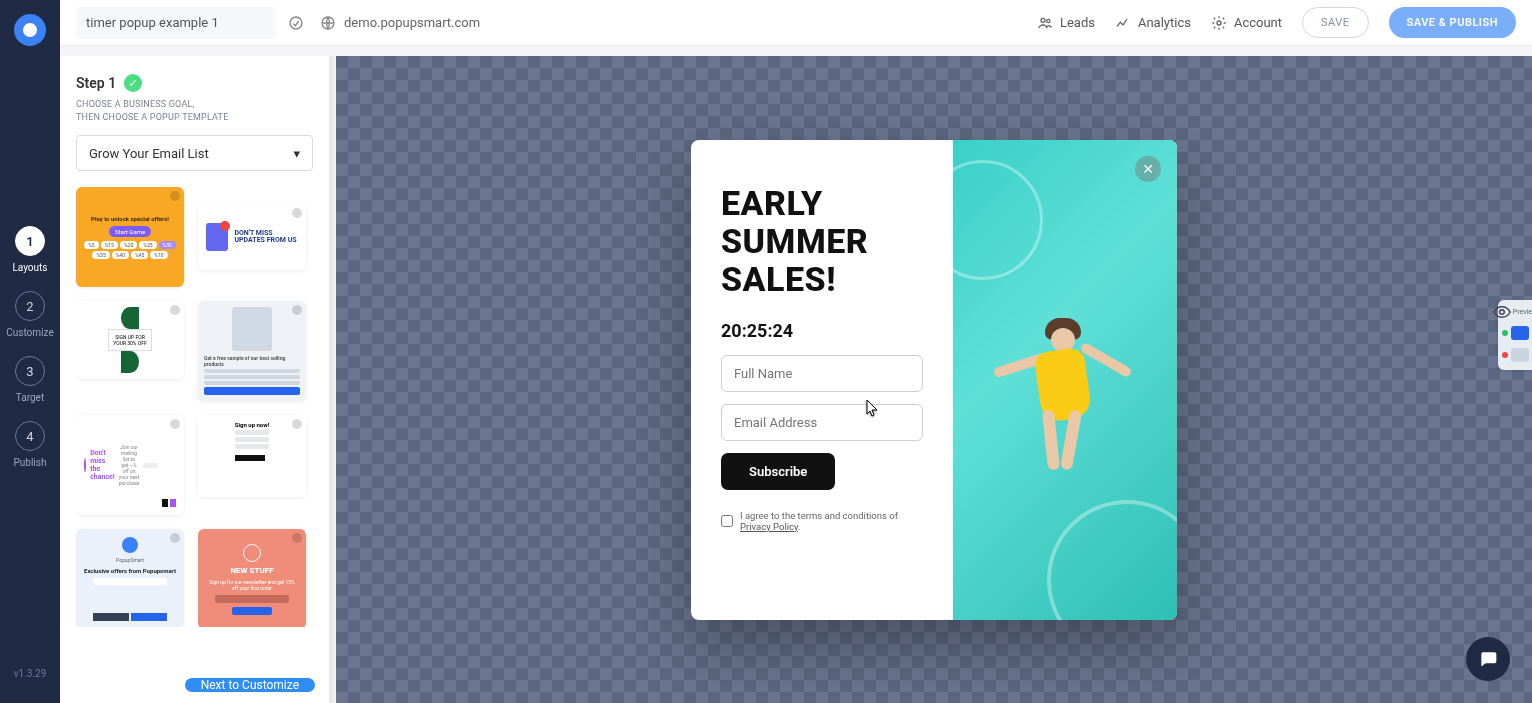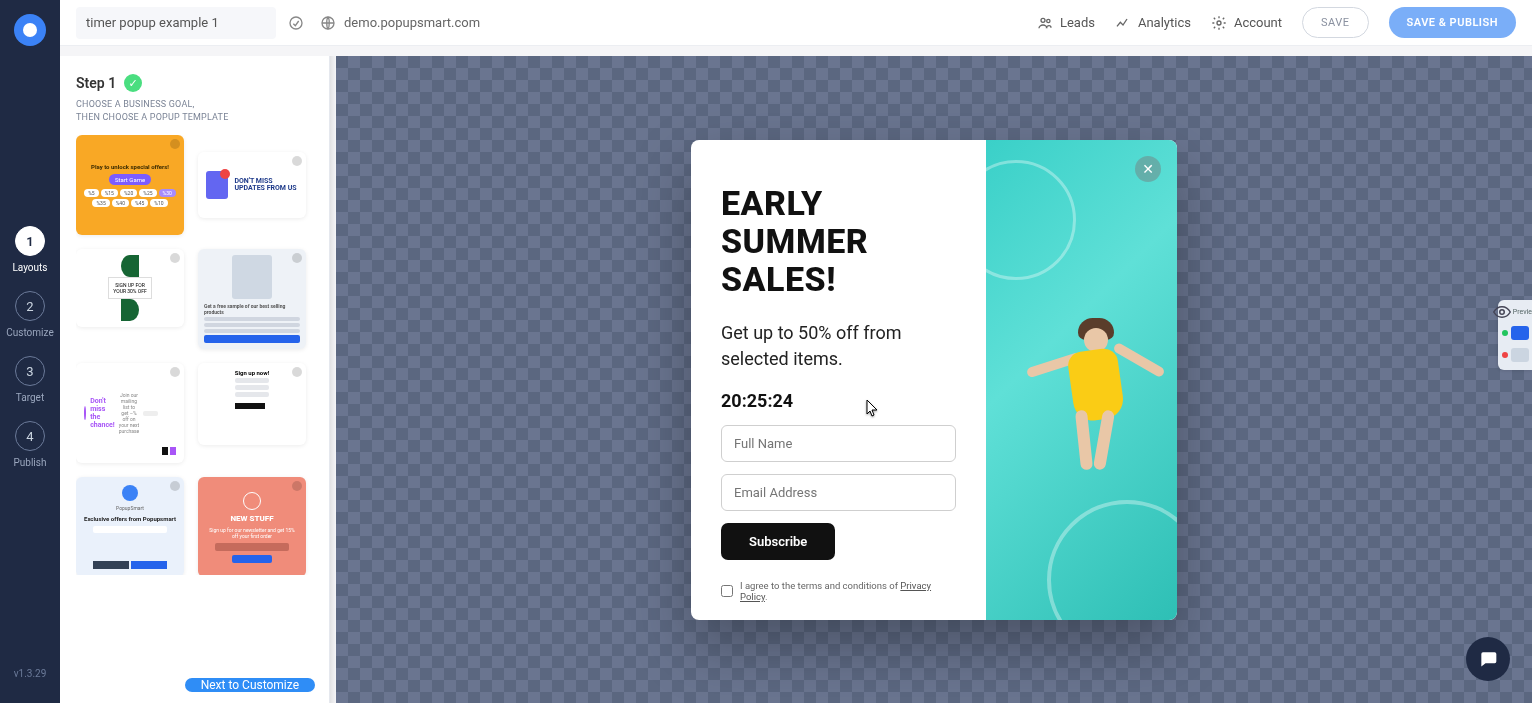--- a/index.html
+++ b/index.html
@@ -104,21 +104,21 @@
         linear-gradient(-45deg, #6a7590 25%, transparent 25%),
         linear-gradient(45deg, transparent 75%, #6a7590 75%),
         linear-gradient(-45deg, transparent 75%, #6a7590 75%);
       background-size: 24px 24px;
       background-position: 0 0, 0 12px, 12px -12px, -12px 0;
       display:flex; align-items:center; justify-content:center;
     }
 
     
     .popup { width:486px; height:480px; background:#fff; border-radius:8px; display:flex; overflow:hidden; box-shadow: 0 25px 60px rgba(0,0,0,.3); position:relative; }
-    .popup-left { width:295px; padding:44px 30px 26px; display:flex; flex-direction:column; }
+    .popup-left { width:262px; padding:44px 30px 26px; display:flex; flex-direction:column; }
     .popup-title { font-size:34px; font-weight:800; line-height:1.12; letter-spacing:.5px; color:#111; margin-bottom:22px; }
     .popup-desc { font-size:18px; color:#222; line-height:1.45; margin-bottom:18px; }
     .popup-timer { font-size:18px; font-weight:700; color:#111; margin-bottom:14px; }
     .popup-input { width:100%; border:1px solid #cfcfcf; border-radius:6px; padding:10px 12px; margin-bottom:12px; font-size:13px; outline:none; }
     .popup-subscribe { background:#111; color:#fff; border:none; border-radius:7px; padding:11px 28px; font-size:13px; font-weight:600; cursor:pointer; align-self:flex-start; margin-bottom:20px; }
     .popup-agree { display:flex; align-items:center; gap:7px; font-size:9.5px; color:#666; }
     .popup-agree input { width:12px; height:12px; }
     .popup-agree a { color:#555; text-decoration: underline; }
 
     .popup-right { flex:1; position:relative; overflow:hidden; background:linear-gradient(135deg,#3ad0c8 0%,#5fe0d7 40%,#2ebfb5 100%); }
@@ -232,20 +232,24 @@
 
 <div class="panel">
   <div class="panel-header">
     <span class="panel-step-title">Step 1</span>
     <span class="panel-step-check">✓</span>
   </div>
   <div class="panel-sub">
     <div>CHOOSE A BUSINESS GOAL,</div>
     <div>THEN CHOOSE A POPUP TEMPLATE</div>
   </div>
+  <div class="goal-select">
+    <span>Grow Your Email List</span>
+    <span>▾</span>
+  </div>
 
   <div class="templates">
     <div class="template-row">
       <div class="template-card t-orange">
         <div class="dot"></div>
         <div class="head">Play to unlock special offers!</div>
         <div class="startbtn">Start Game</div>
         <div class="chips">
           <div class="chip">%5</div>
             <div class="chip">%15</div>
@@ -333,21 +337,20 @@
   <div class="panel-footer">
     <button class="btn-next">Next to Customize</button>
   </div>
 </div>
 <div class="panel-scroll-edge"></div>
 
 <div class="canvas">
   <div class="popup">
     <div class="popup-left">
       <div class="popup-title">EARLY SUMMER SALES!</div>
-      <div class="popup-desc">Get up to 50% off from selected items.</div>
       <div class="popup-timer">20:25:24</div>
       <input class="popup-input" placeholder="Full Name" style="">
       <input class="popup-input" placeholder="Email Address" style="">
       <button class="popup-subscribe">Subscribe</button>
       <label class="popup-agree">
         <input type="checkbox" style="">
         <span>
           <span>I agree to the terms and conditions of </span><a href="#">Privacy Policy</a>.
         </span>
       </label>

